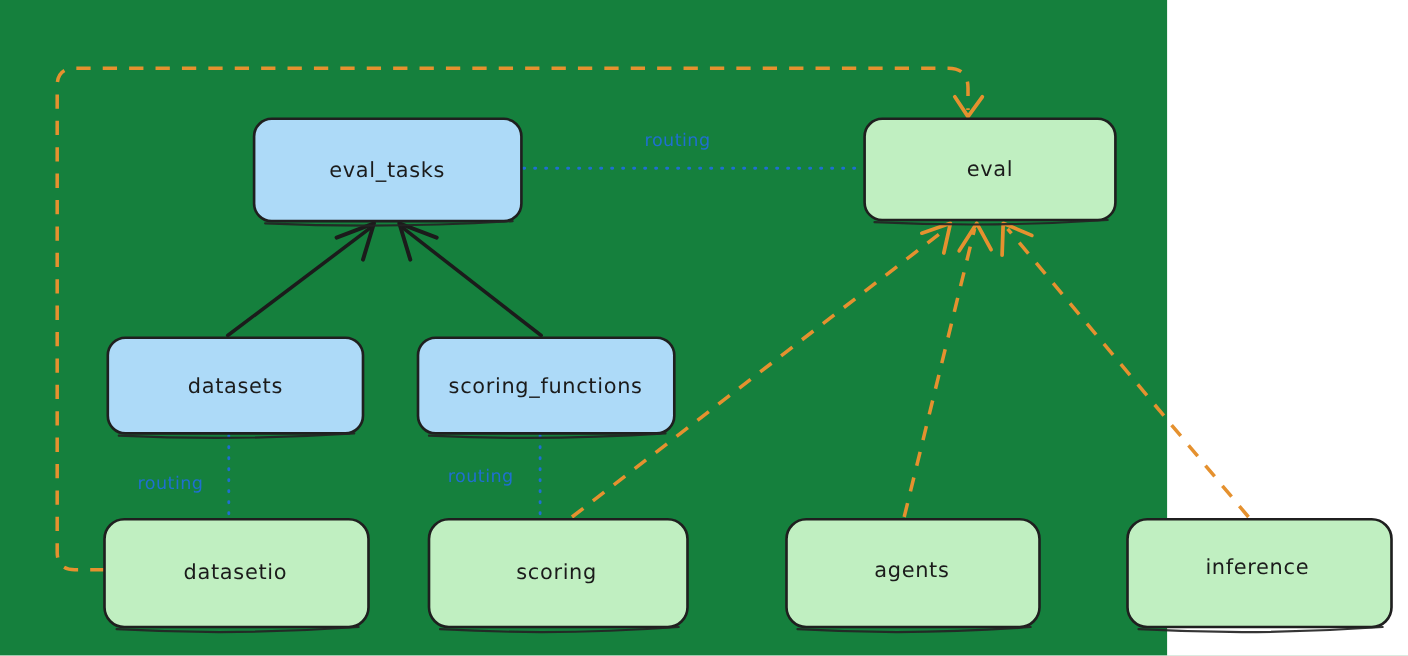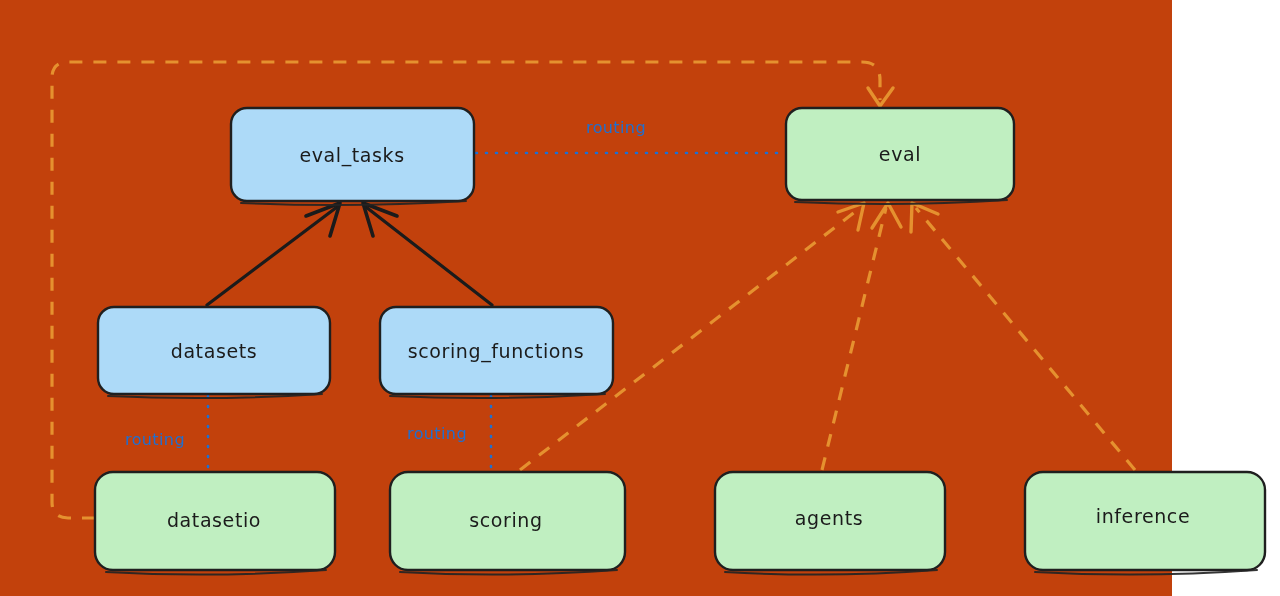--- a/index.html
+++ b/index.html
@@ -8,23 +8,23 @@
     background: #ffffff;
   }
   body {
     width: 1280px;
     height: 596px;
     overflow: hidden;
     font-family: "DejaVu Sans", sans-serif;
   }
   #diagram-root {
     position: relative;
-    width: 1172px;
+    width: 1061px;
     height: 596px;
-    background: #c2410c;
+    background: #15803d;
   }
   svg#diagram-svg {
     display: block;
     width: 1280px;
     height: 596px;
   }
   .node-shape {
     stroke: #1f1f1f;
     stroke-width: 2.4;
     stroke-linejoin: round;

